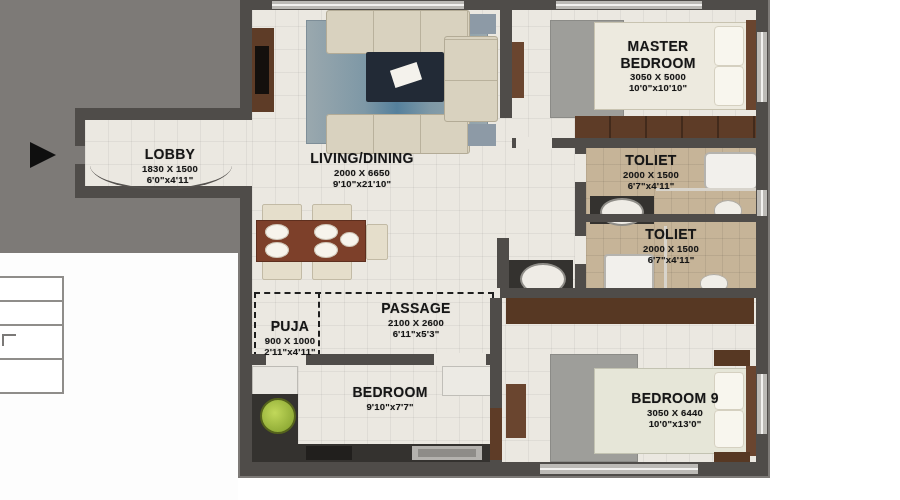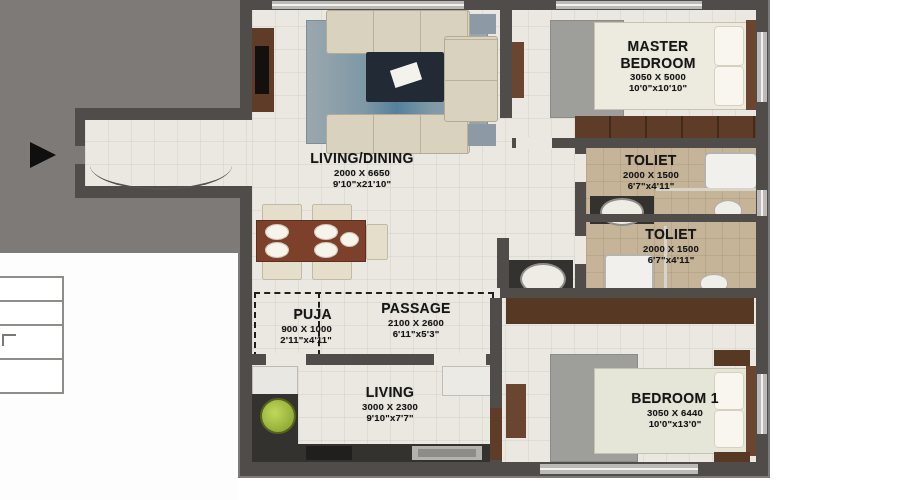--- a/index.html
+++ b/index.html
@@ -163,20 +163,25 @@
   <div class="abs gap" style="left:266px;top:353px;width:40px;height:13px;"></div>
   <div class="abs swing" style="left:90px;top:132px;width:142px;height:56px;"></div>
 
   <div class="abs win" style="left:272px;top:1px;width:192px;height:8px;"></div>
   <div class="abs win" style="left:556px;top:1px;width:146px;height:8px;"></div>
   <div class="abs winv" style="left:757px;top:32px;width:10px;height:70px;"></div>
   <div class="abs winv" style="left:757px;top:190px;width:10px;height:26px;"></div>
   <div class="abs winv" style="left:757px;top:374px;width:10px;height:60px;"></div>
   <div class="abs win" style="left:540px;top:464px;width:158px;height:10px;"></div>
 
+  <div class="abs rlabel" style="left:100px;top:146px;width:140px;">
+    <span class="rname">LOBBY</span>
+    <span class="rdim">1830 X 1500</span>
+    <span class="rdim">6'0"x4'11"</span>
+  </div>
 
   <div class="abs rlabel" style="left:278px;top:150px;width:168px;">
     <span class="rname">LIVING/DINING</span>
     <span class="rdim">2000 X 6650</span>
     <span class="rdim">9'10"x21'10"</span>
   </div>
 
   <div class="abs rlabel" style="left:608px;top:38px;width:100px;">
     <span class="rname">MASTER BEDROOM</span>
     <span class="rdim">3050 X 5000</span>
@@ -188,37 +193,36 @@
     <span class="rdim">2000 X 1500</span>
     <span class="rdim">6'7"x4'11"</span>
   </div>
 
   <div class="abs rlabel" style="left:606px;top:226px;width:130px;">
     <span class="rname">TOLIET</span>
     <span class="rdim">2000 X 1500</span>
     <span class="rdim">6'7"x4'11"</span>
   </div>
 
-  <div class="abs rlabel" style="left:248px;top:306px;width:84px;text-align:right;">
+  <div class="abs rlabel" style="left:248px;top:318px;width:84px;">
     <span class="rname">PUJA</span>
     <span class="rdim">900 X 1000</span>
     <span class="rdim">2'11"x4'11"</span>
   </div>
 
   <div class="abs rlabel" style="left:342px;top:300px;width:148px;">
     <span class="rname">PASSAGE</span>
     <span class="rdim">2100 X 2600</span>
     <span class="rdim">6'11"x5'3"</span>
   </div>
 
   <div class="abs rlabel" style="left:308px;top:384px;width:164px;">
-    <span class="rname">LIVING</span>
-    <span class="rdim">3000 X 2300</span>
+    <span class="rname">BEDROOM</span>
     <span class="rdim">9'10"x7'7"</span>
   </div>
 
   <div class="abs rlabel" style="left:594px;top:390px;width:162px;">
-    <span class="rname">BEDROOM 1</span>
+    <span class="rname">BEDROOM 9</span>
     <span class="rdim">3050 X 6440</span>
     <span class="rdim">10'0"x13'0"</span>
   </div>
 
 </div>
 
 </body></html>

